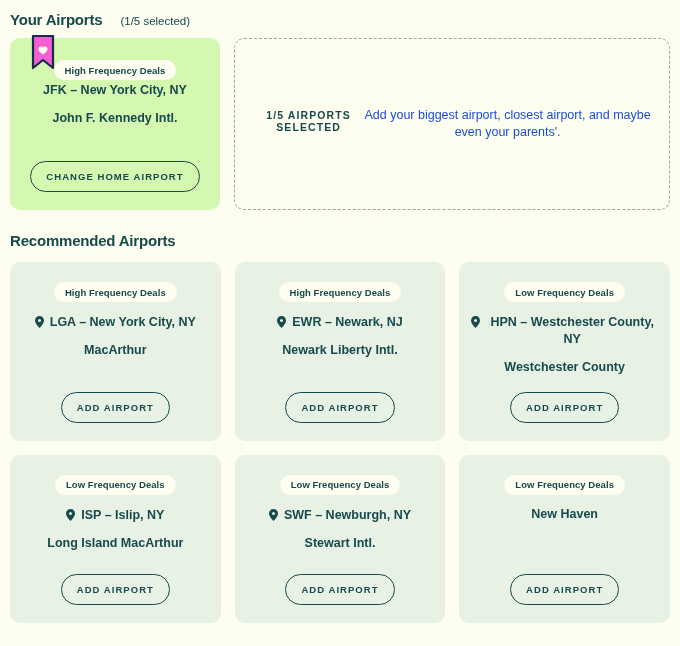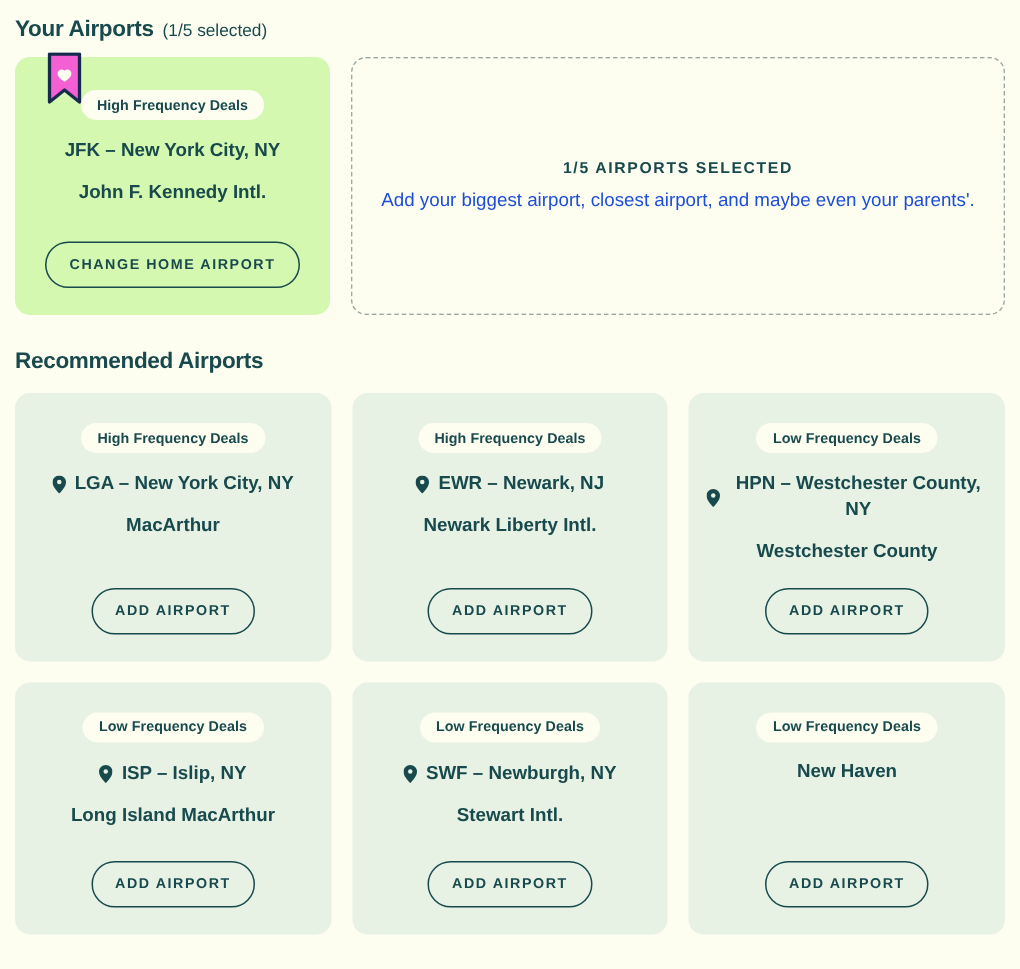--- a/index.html
+++ b/index.html
@@ -18,21 +18,21 @@
     height: 646px;
     padding: 0 10px;
     background: #fdfdf0;
     position: relative;
   }
 
   
   .section-head {
     display: flex;
     align-items: baseline;
-    gap: 6px;
+    gap: 18px;
     padding-top: 11px;
     padding-bottom: 10px;
   }
   .section-title {
     font-size: 15px;
     font-weight: bold;
     letter-spacing: -0.2px;
     color: #17494d;
   }
   .section-count {
@@ -73,21 +73,21 @@
     height: 42px;
   }
 
   .empty-card {
     flex: 1;
     min-height: 172px;
     border: 1.5px dashed #9aa8a2;
     border-radius: 10px;
     background: #fdfdf0;
     display: flex;
-    flex-direction: column;
+    flex-direction: row;
     align-items: center;
     justify-content: center;
     padding: 10px 18px;
   }
   .empty-title {
     font-size: 10.5px;
     font-weight: bold;
     letter-spacing: 1.1px;
     color: #17494d;
     margin-bottom: 7px;
@@ -107,21 +107,21 @@
     border-radius: 14px;
     padding: 4.5px 11px;
     font-size: 9.5px;
     font-weight: bold;
     letter-spacing: 0.05px;
     color: #17494d;
     white-space: nowrap;
   }
 
   .card-code {
-    margin-top: 12px;
+    margin-top: 2px;
     font-size: 12.5px;
     font-weight: bold;
     color: #17494d;
     text-align: center;
     line-height: 1.35;
   }
   .card-name {
     margin-top: 11px;
     font-size: 12.5px;
     font-weight: bold;
@@ -158,21 +158,20 @@
     min-height: 168px;
     padding: 20px 12px 18px;
     display: flex;
     flex-direction: column;
     align-items: center;
   }
 
   .code-row {
     margin-top: 12px;
     display: flex;
-    align-items: center;
     justify-content: center;
     gap: 6px;
     width: 100%;
   }
   .code-row .card-code { margin-top: 0; }
 
   .pin-icon {
     flex: 0 0 auto;
     width: 9px;
     height: 12px;

